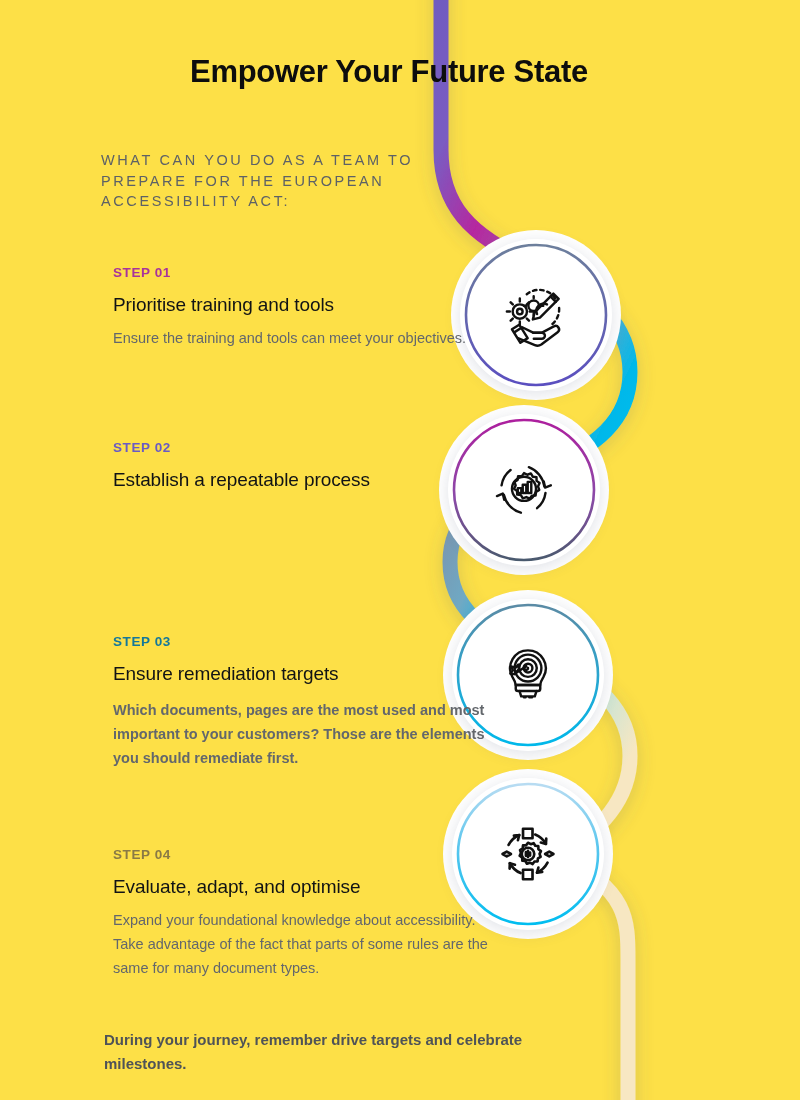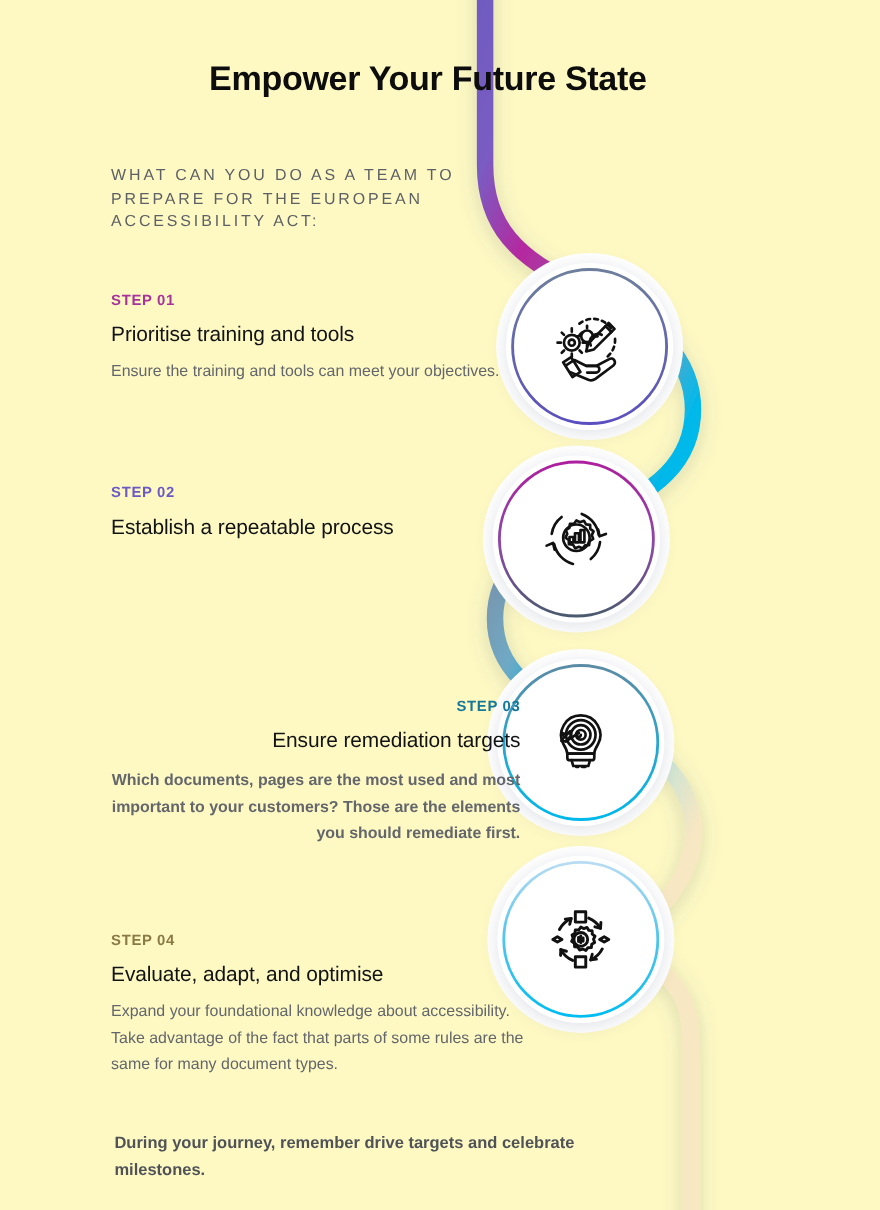--- a/index.html
+++ b/index.html
@@ -6,21 +6,21 @@
   * { box-sizing: border-box; margin: 0; padding: 0; }
   html, body {
     width: 800px; height: 1100px;
     background: #ffffff;
     font-family: "Liberation Sans", sans-serif;
     overflow: hidden;
   }
   .page {
     position: relative;
     width: 800px; height: 1100px;
-    background: #fef9c3;
+    background: #fde047;
   }
 
   
   .ribbon-layer {
     position: absolute;
     left: 0; top: 0;
     width: 800px; height: 1100px;
     z-index: 1;
     pointer-events: none;
   }
@@ -43,21 +43,21 @@
     width: 360px;
     font-size: 14.5px;
     font-weight: 400;
     line-height: 1.42;
     letter-spacing: 2.6px;
     color: #5d6166;
     text-transform: uppercase;
   }
 
   
-  .steps { position: absolute; left: 0; top: 0; width: 676px; height: 1100px; z-index: 3; border-radius: 29px; }
+  .steps { position: absolute; left: 12px; top: 0; width: 676px; height: 1100px; z-index: 3; border-radius: 29px; }
   .step { position: absolute; left: 101px; width: 372px; }
   .step-label {
     font-size: 13.5px;
     font-weight: bold;
     letter-spacing: 0.6px;
     margin-bottom: 14px;
   }
   .step-title {
     font-size: 19px;
     font-weight: normal;
@@ -65,21 +65,21 @@
     letter-spacing: -0.1px;
     margin-bottom: 11px;
   }
   .step-body {
     font-size: 14.5px;
     line-height: 1.65;
     color: #63676c;
   }
   .step-1 { top: 265px; }
   .step-2 { top: 440px; }
-  .step-3 { top: 634px; text-align: right; }
+  .step-3 { top: 634px; }
   .step-4 { top: 847px; width: 390px; }
   .step-3 .step-body { margin-top: 14px; font-weight: bold; }
   .step-4 .step-body { width: 380px; }
 
   .footer-note {
     position: absolute;
     left: 104px; top: 1028px;
     width: 450px;
     font-size: 15px;
     font-weight: bold;

